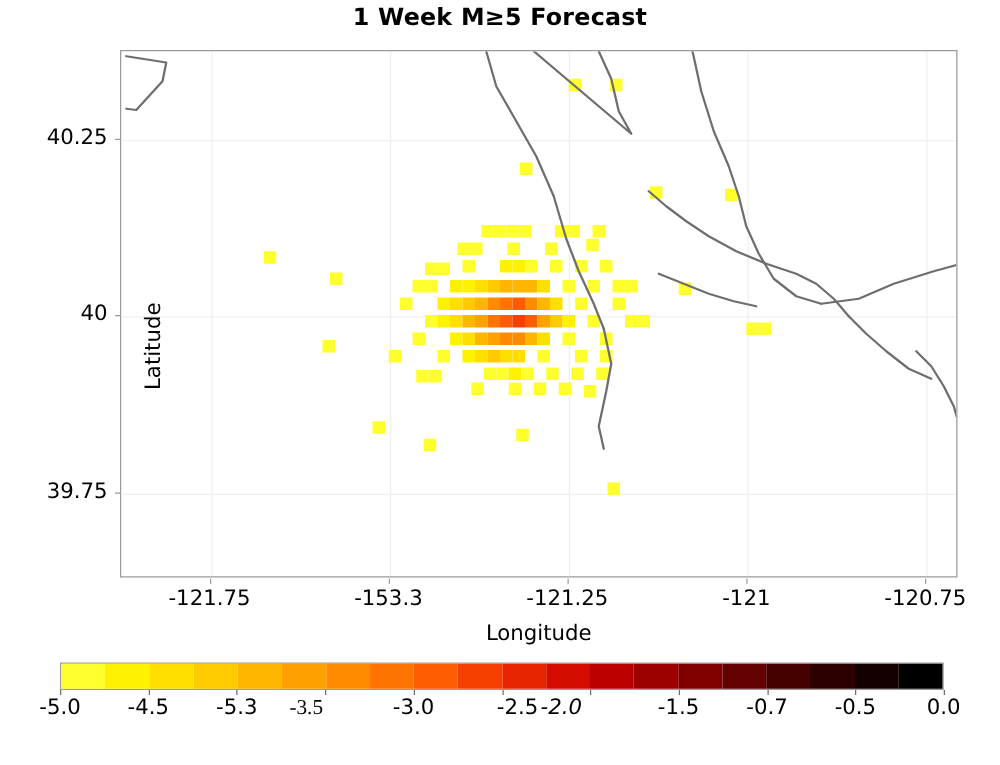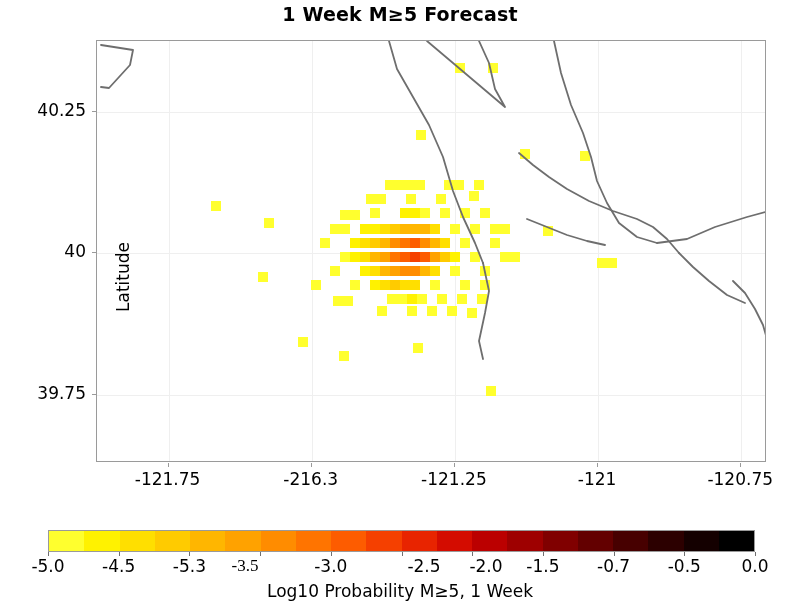--- a/index.html
+++ b/index.html
@@ -217,37 +217,38 @@
           <path d="M 636,240 L 648,252 L 658,268 L 666,284 L 670,298" fill="none" stroke="#6e6e6e" stroke-width="1.8" stroke-linejoin="round" stroke-linecap="round"></path>
         </svg>
     </div>
     <div class="yaxis-title">Latitude</div>
   </div>
 
   <div id="xticks">
       <div class="xtick" style="left: 167.581px;"></div>
       <div class="xlab" style="left: 167.581px;">-121.75</div>
       <div class="xtick" style="left: 310.744px;"></div>
-      <div class="xlab" style="left: 310.744px;">-216.3</div>
+      <div class="xlab" style="left: 310.744px;">-153.3</div>
       <div class="xtick" style="left: 453.906px;"></div>
       <div class="xlab" style="left: 453.906px;">-121.25</div>
       <div class="xtick" style="left: 597.068px;"></div>
       <div class="xlab" style="left: 597.068px;">-121</div>
       <div class="xtick" style="left: 740.231px;"></div>
       <div class="xlab" style="left: 740.231px;">-120.75</div>
     </div>
   <div id="yticks">
       <div class="ytick" style="top: 110.805px;"></div>
       <div class="ylab" style="top: 99.8054px;">40.25</div>
       <div class="ytick" style="top: 252.416px;"></div>
       <div class="ylab" style="top: 241.416px;">40</div>
       <div class="ytick" style="top: 394.027px;"></div>
       <div class="ylab" style="top: 383.027px;">39.75</div>
     </div>
 
+  <div class="xaxis-title">Longitude</div>
 
   <div class="cbar-wrap">
     <div class="cbar" id="cbar">
         <div class="cseg" style="background: rgb(255, 255, 46);"></div>
         <div class="cseg" style="background: rgb(255, 242, 0);"></div>
         <div class="cseg" style="background: rgb(255, 223, 0);"></div>
         <div class="cseg" style="background: rgb(255, 203, 0);"></div>
         <div class="cseg" style="background: rgb(255, 182, 0);"></div>
         <div class="cseg" style="background: rgb(255, 162, 0);"></div>
         <div class="cseg" style="background: rgb(255, 140, 0);"></div>
@@ -271,27 +272,26 @@
       <div class="cblab" style="left: 48px;">-5.0</div>
       <div class="cbtick" style="left: 118.7px;"></div>
       <div class="cblab" style="left: 118.7px;">-4.5</div>
       <div class="cbtick" style="left: 189.4px;"></div>
       <div class="cblab" style="left: 189.4px;">-5.3</div>
       <div class="cbtick" style="left: 260.1px;"></div>
       <div class="cblab" style="left: 245px; font-family: Liberation Serif, serif;">-3.5</div>
       <div class="cbtick" style="left: 330.8px;"></div>
       <div class="cblab" style="left: 330.8px;">-3.0</div>
       <div class="cbtick" style="left: 401.5px;"></div>
-      <div class="cblab" style="left: 424px;">-2.5</div>
+      <div class="cblab" style="left: 414px;">-2.5</div>
       <div class="cbtick" style="left: 472.2px;"></div>
-      <div class="cblab" style="left: 486px;">-2.0</div>
+      <div class="cblab" style="left: 449px; font-style: italic;">-2.0</div>
       <div class="cbtick" style="left: 542.9px;"></div>
       <div class="cblab" style="left: 542.9px;">-1.5</div>
       <div class="cbtick" style="left: 613.6px;"></div>
       <div class="cblab" style="left: 613.6px;">-0.7</div>
       <div class="cbtick" style="left: 684.3px;"></div>
       <div class="cblab" style="left: 684.3px;">-0.5</div>
       <div class="cbtick" style="left: 755px;"></div>
       <div class="cblab" style="left: 755px;">0.0</div>
     </div>
-  <div class="cbar-title">Log10 Probability M≥5, 1 Week</div>
 
 </div>
 
 </body></html>

